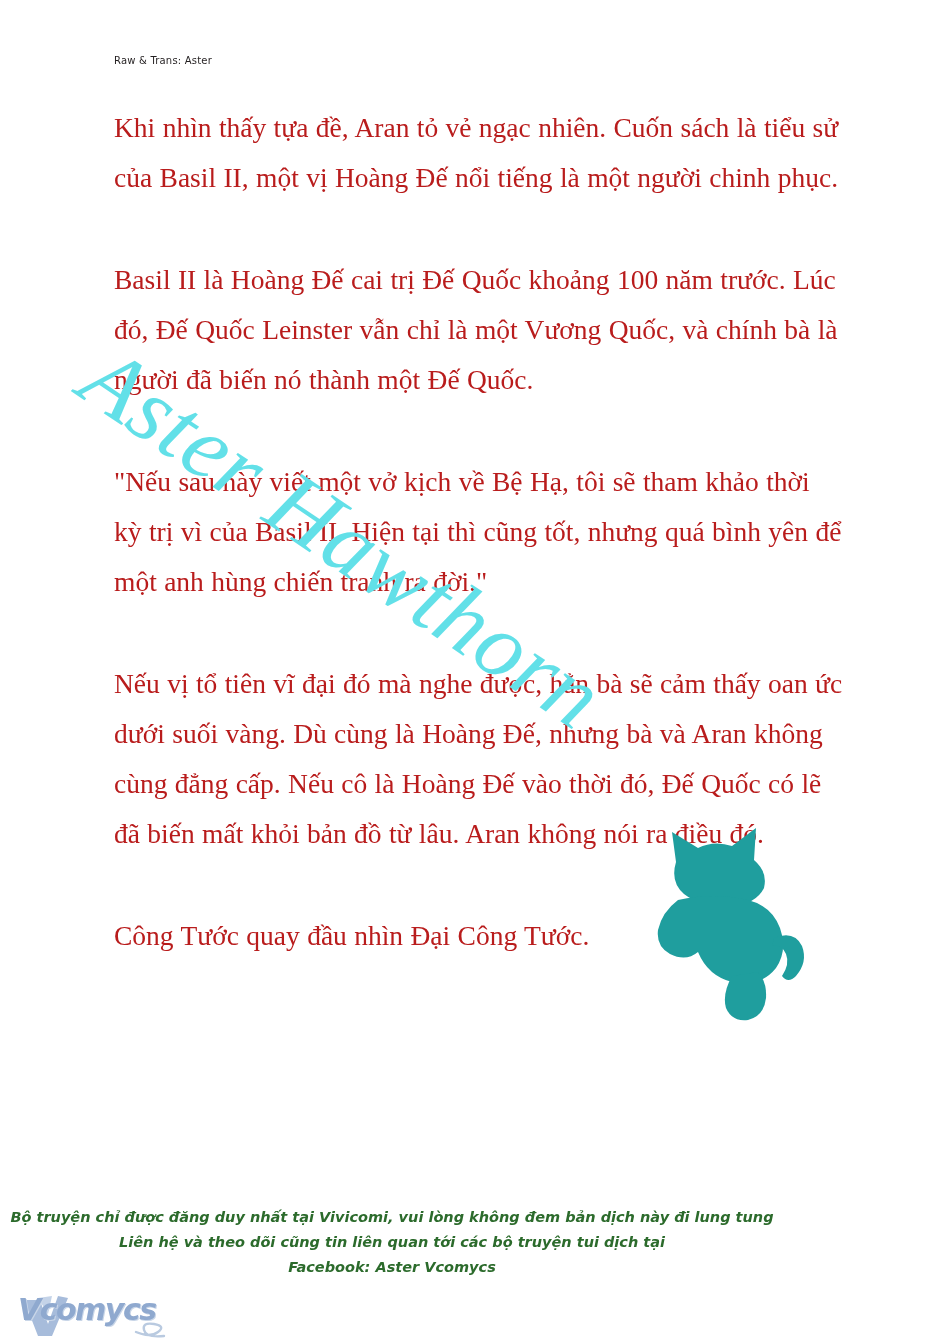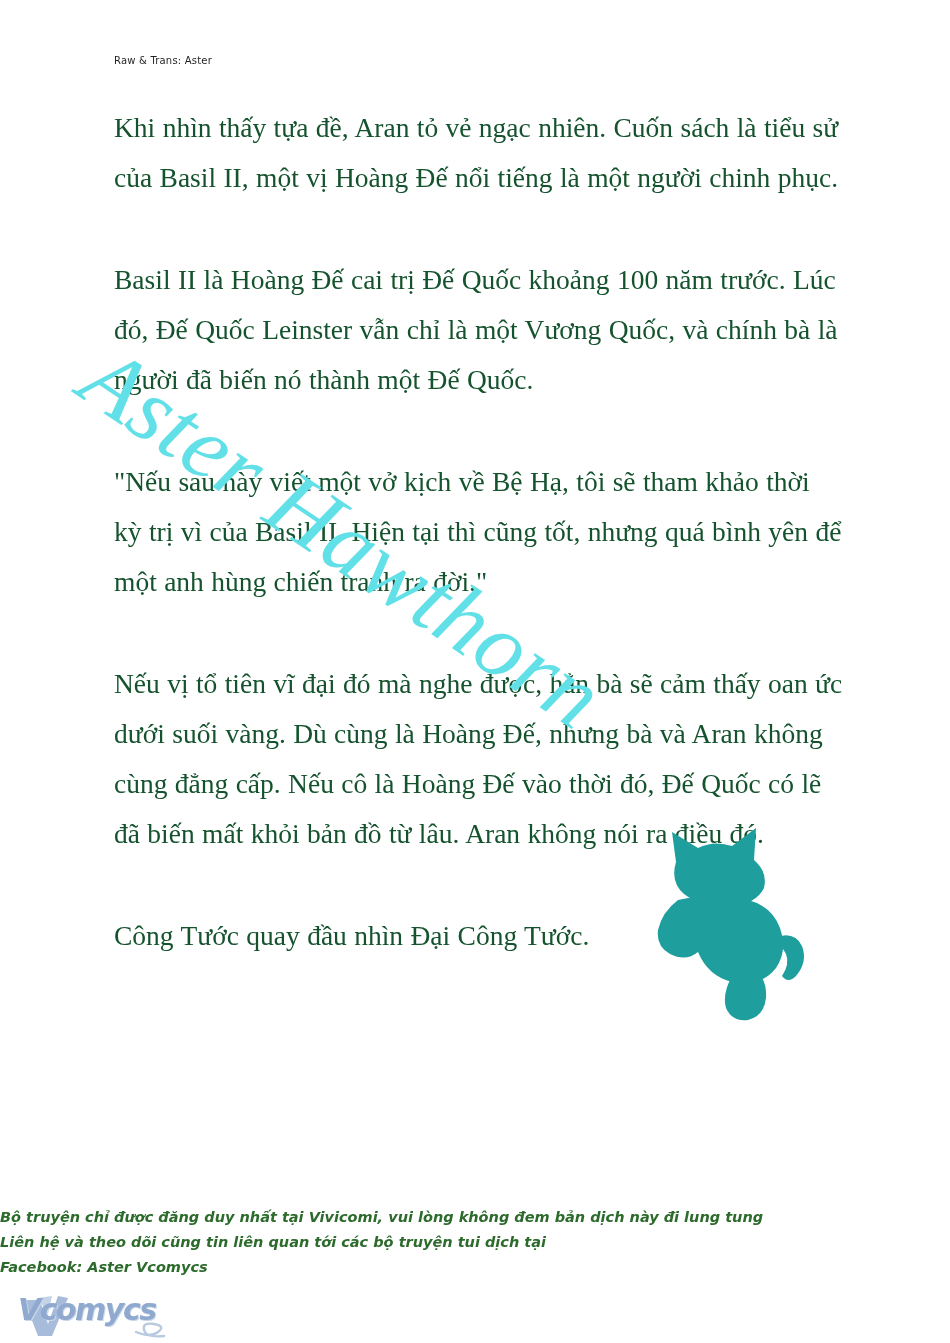--- a/index.html
+++ b/index.html
@@ -32,21 +32,21 @@
   #body-text {
     position: absolute;
     left: 114px;
     top: 103px;
     width: 730px;
   }
   .para {
     font-family: "Liberation Serif", "DejaVu Serif", serif;
     font-size: 27.5px;
     line-height: 50px;
-    color: #14532d;
+    color: #b91c1c;
     margin: 0 0 52px 0;
     text-align: left;
     word-spacing: 0.5px;
   }
   .para:last-child { margin-bottom: 0; }
 
   
   #watermark {
     position: absolute;
     left: 118px;
@@ -74,20 +74,21 @@
     height: 200px;
     pointer-events: none;
   }
 
   
   #footer-credit {
     position: absolute;
     left: 0;
     top: 1205px;
     width: 784px;
+    text-align: center;
   }
   .credit-line {
     font-family: "DejaVu Sans", "Liberation Sans", sans-serif;
     font-style: italic;
     font-weight: bold;
     font-size: 14.5px;
     line-height: 25px;
     color: #2c6b2c;
     white-space: nowrap;
   }

